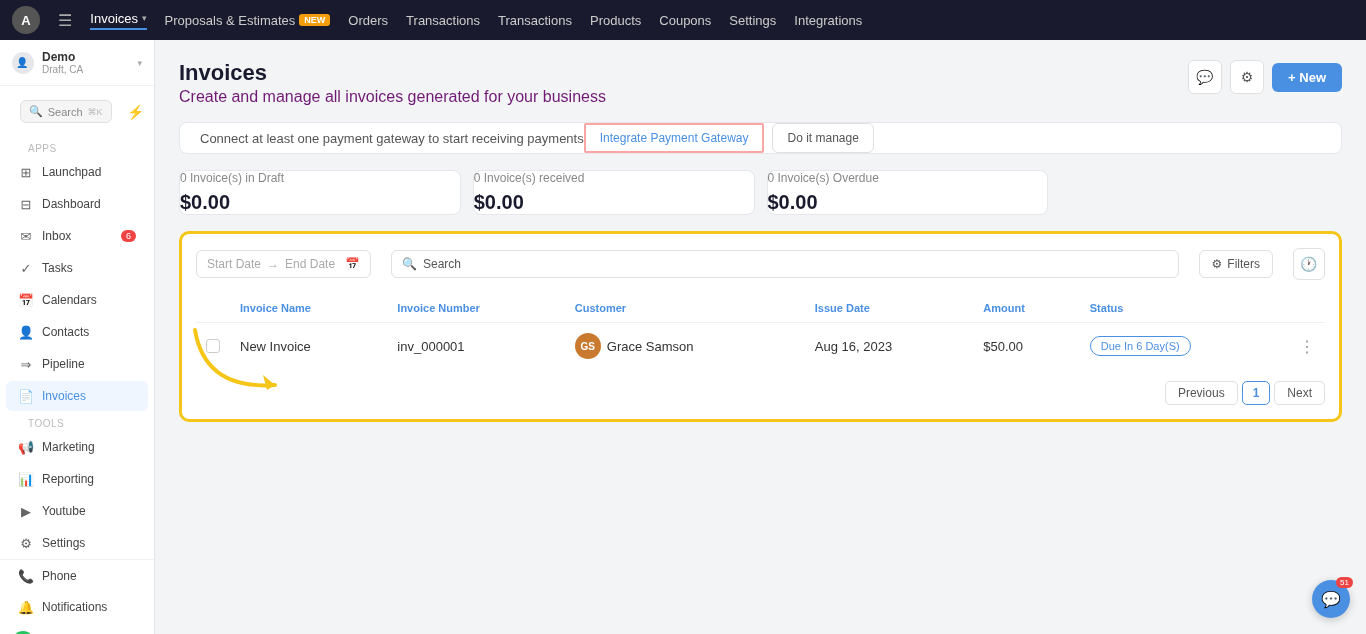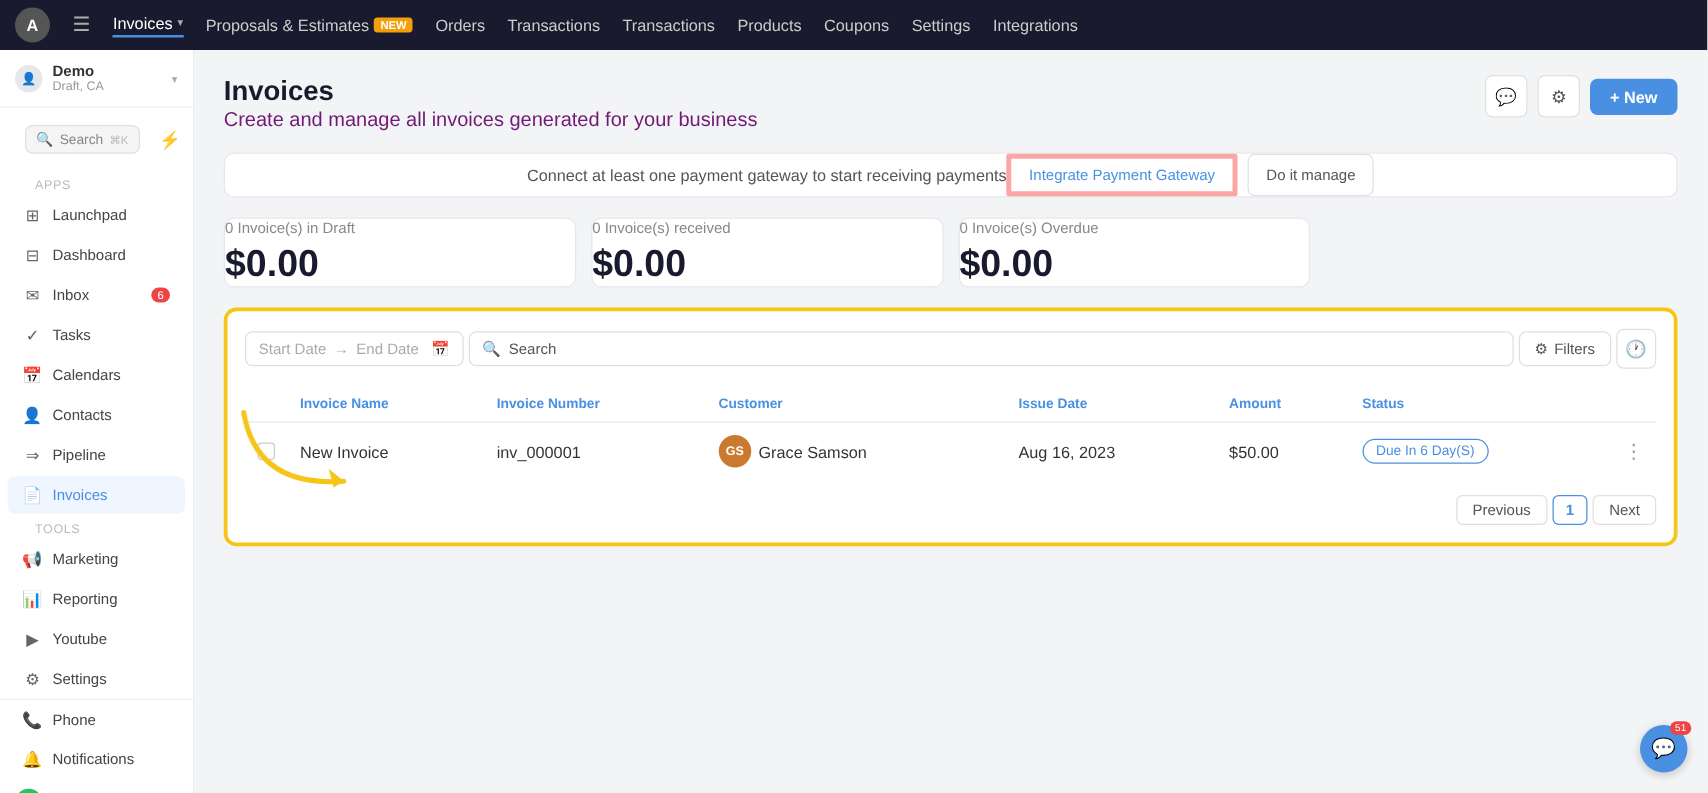--- a/index.html
+++ b/index.html
@@ -109,49 +109,49 @@
     .page-actions { display: flex; gap: 8px; align-items: center; }
     .btn-icon {
       width: 34px; height: 34px; border: 1px solid #e0e0e0; background: #fff; border-radius: 6px; display: flex; align-items: center; justify-content: center; cursor: pointer; font-size: 14px; color: #555;
     }
     .btn-new {
       background: #4a90e2; color: #fff; border: none; border-radius: 6px; padding: 7px 16px; font-size: 13px; font-weight: 600; cursor: pointer; display: flex; align-items: center; gap: 5px;
     }
 
     
     .banner {
-      background: #fff; border: 1px solid #e5e7eb; border-radius: 8px; padding: 0 20px; display: flex; align-items: center; justify-content: center; margin-bottom: 16px;
+      background: #fff; border: 1px solid #e5e7eb; border-radius: 8px; padding: 0 20px; display: flex; align-items: center; justify-content: flex-start; margin-bottom: 16px;
     }
     .banner-text { font-size: 13px; color: #555; }
     .banner-actions { display: flex; gap: 8px; }
     .btn-integrate {
-      background: #fff; border: 4px solid #fca5a5; color: #4a90e2; border-radius: 2px; padding: 6px 14px; font-size: 12px; cursor: pointer; font-weight: 500;
+      background: #fff; border: 2px solid #fca5a5; color: #4a90e2; border-radius: 2px; padding: 6px 14px; font-size: 12px; cursor: pointer; font-weight: 500;
     }
     .btn-later {
       background: #fff; border: 1px solid #e0e0e0; color: #555; border-radius: 6px; padding: 6px 14px; font-size: 12px; cursor: pointer;
     }
 
     
     .stats-row {
       display: grid; grid-template-columns: repeat(4, 1fr); gap: 12px; margin-bottom: 16px;
     }
     .stat-card {
       background: #fff; border: 1px solid #e5e7eb; border-radius: 8px; 
     }
     .stat-label { font-size: 12px; color: #888; margin-bottom: 6px; }
-    .stat-value { font-size: 30px; font-weight: 700; color: #1a1a2e; }
+    .stat-value { font-size: 20px; font-weight: 700; color: #1a1a2e; }
 
     
     .table-section {
       background: #fff; border: 3px solid #f5c518; border-radius: 10px; padding: 14px;
     }
 
     
     .filter-bar {
-      display: flex; align-items: center; gap: 4px; margin-bottom: 14px;
+      display: flex; align-items: center; gap: 20px; margin-bottom: 14px;
     }
     .date-input {
       display: flex; align-items: center; gap: 6px; border: 1px solid #e0e0e0; border-radius: 6px; padding: 6px 10px; font-size: 12px; color: #aaa; background: #fff; cursor: pointer;
     }
     .date-arrow { color: #aaa; font-size: 12px; }
     .search-box {
       flex: 1; display: flex; align-items: center; gap: 6px; border: 1px solid #e0e0e0; border-radius: 6px; padding: 6px 10px; font-size: 12px; color: #555; background: #fff; cursor: pointer;
     }
     .btn-filters {
       display: flex; align-items: center; gap: 5px; border: 1px solid #e0e0e0; border-radius: 6px; padding: 6px 12px; background: #fff; font-size: 12px; color: #555; cursor: pointer;

